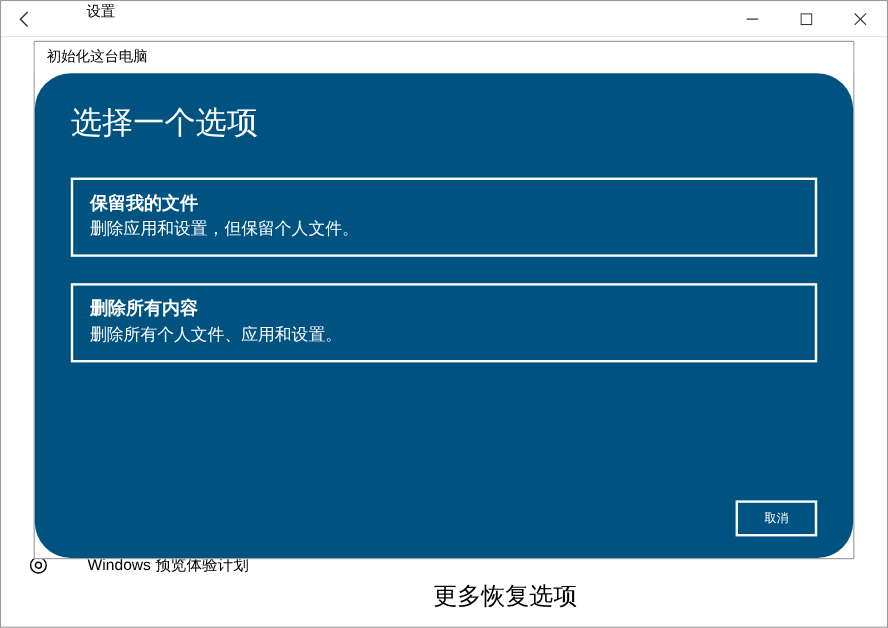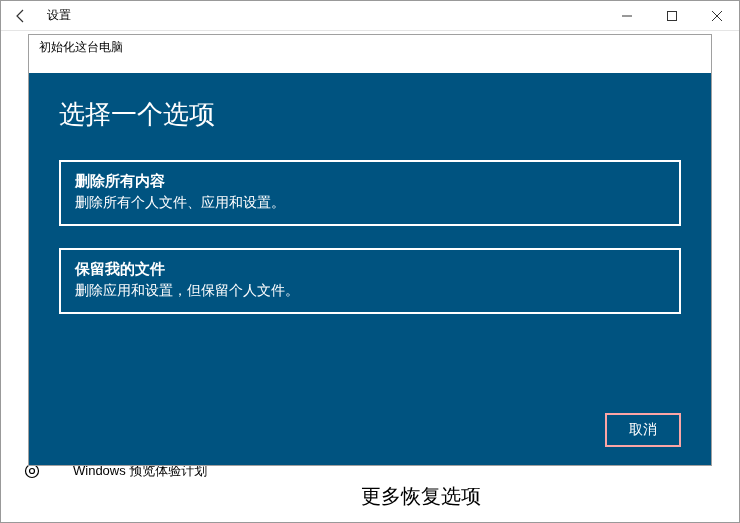--- a/index.html
+++ b/index.html
@@ -14,24 +14,25 @@
     .window {
       position: absolute;
       top: 0; left: 0;
       width: 740px; height: 523px;
       background: #ffffff;
       border: 1px solid #999;
     }
     .titlebar {
       height: 30px;
       display: flex;
-      align-items: center;
+      align-items: flex-start;
       background: #fff;
       border-bottom: 1px solid #e5e5e5;
       font-size: 12px;
+      gap: 25px;
     }
     .back-btn {
       width: 40px;
       height: 30px;
       display: flex;
       align-items: center;
       justify-content: center;
       color: #333;
       font-size: 16px;
     }
@@ -89,21 +90,20 @@
     .dialog {
       position: absolute;
       top: 34px;
       left: 28px;
       width: 684px;
       height: 432px;
       background: #fff;
       border: 1px solid #a0a0a0;
       display: flex;
       flex-direction: column;
-      gap: 12px;
     }
     .dialog-titlebar {
       height: 26px;
       padding: 4px 10px 0 10px;
       font-size: 12px;
       color: #000;
       background: #fff;
     }
     .dialog-body {
       flex: 1;
@@ -116,21 +116,21 @@
       padding: 24px 30px 20px 30px;
       display: flex;
       flex-direction: column;
       position: relative;
     }
     .dialog-body { background: #005688; }
     .dialog-body { background: #005080; }
     .dialog-body { background: #005689; }
     .dialog-body { background: #00548a; }
     .dialog-body { background: #005083; }
-    .dialog-body { background: #005486; }
+    .dialog-body { background: #005486; border-radius: 30px; }
     .dialog-body { background: #005188; }
     .dialog-body { background: #004f80; }
     .dialog-body { background: #00537f; }
     .dialog-body { background: #00527f; }
     .dialog-body { background: #005080; }
     .dialog-body { background: #00537f; }
     .dialog-body { background: #005080; }
     .dialog-body { background: #005380; }
     .dialog-body { background: rgb(0,83,128); }
     .dialog-heading {
@@ -154,24 +154,24 @@
     .option-desc {
       font-size: 14px;
       font-weight: 300;
     }
     .dialog-footer {
       position: absolute;
       right: 30px;
       bottom: 18px;
     }
     .cancel-btn {
-      border: 2px solid #fca5a5;
+      border: 2px solid #ffffff;
       background: transparent;
       color: #fff;
-      font-size: 14px;
+      font-size: 10px;
       padding: 6px 22px;
       cursor: pointer;
       font-family: inherit;
     }
   </style>
 </head>
 <body>
 
 <div class="window">
   <div class="titlebar">
@@ -215,26 +215,26 @@
     <div class="main-right-text">更多恢复选项</div>
   </div>
 </div>
 
 <div class="dialog">
   <div class="dialog-titlebar">初始化这台电脑</div>
   <div class="dialog-body">
     <div class="dialog-heading">选择一个选项</div>
 
     <div class="option-box">
+      <div class="option-title">保留我的文件</div>
+      <div class="option-desc">删除应用和设置，但保留个人文件。</div>
+    </div>
+
+    <div class="option-box">
       <div class="option-title">删除所有内容</div>
       <div class="option-desc">删除所有个人文件、应用和设置。</div>
     </div>
 
-    <div class="option-box">
-      <div class="option-title">保留我的文件</div>
-      <div class="option-desc">删除应用和设置，但保留个人文件。</div>
-    </div>
-
     <div class="dialog-footer">
       <button class="cancel-btn">取消</button>
     </div>
   </div>
 </div>
 
 </body></html>

